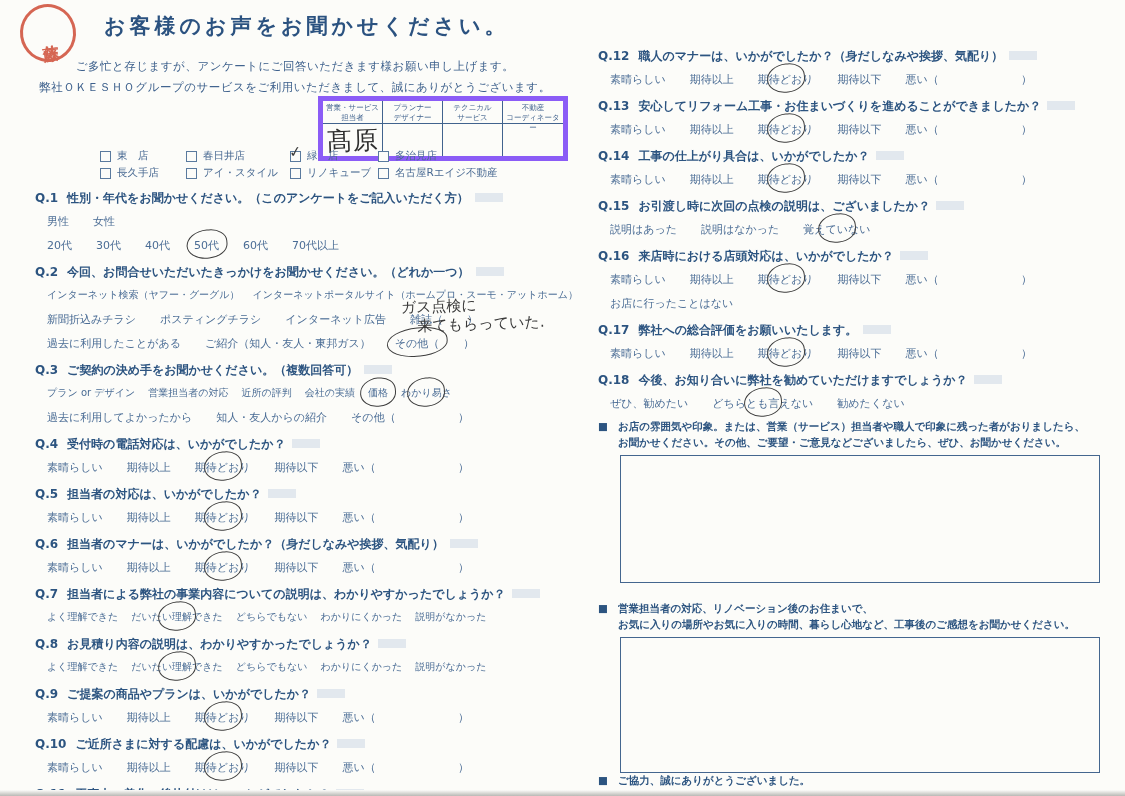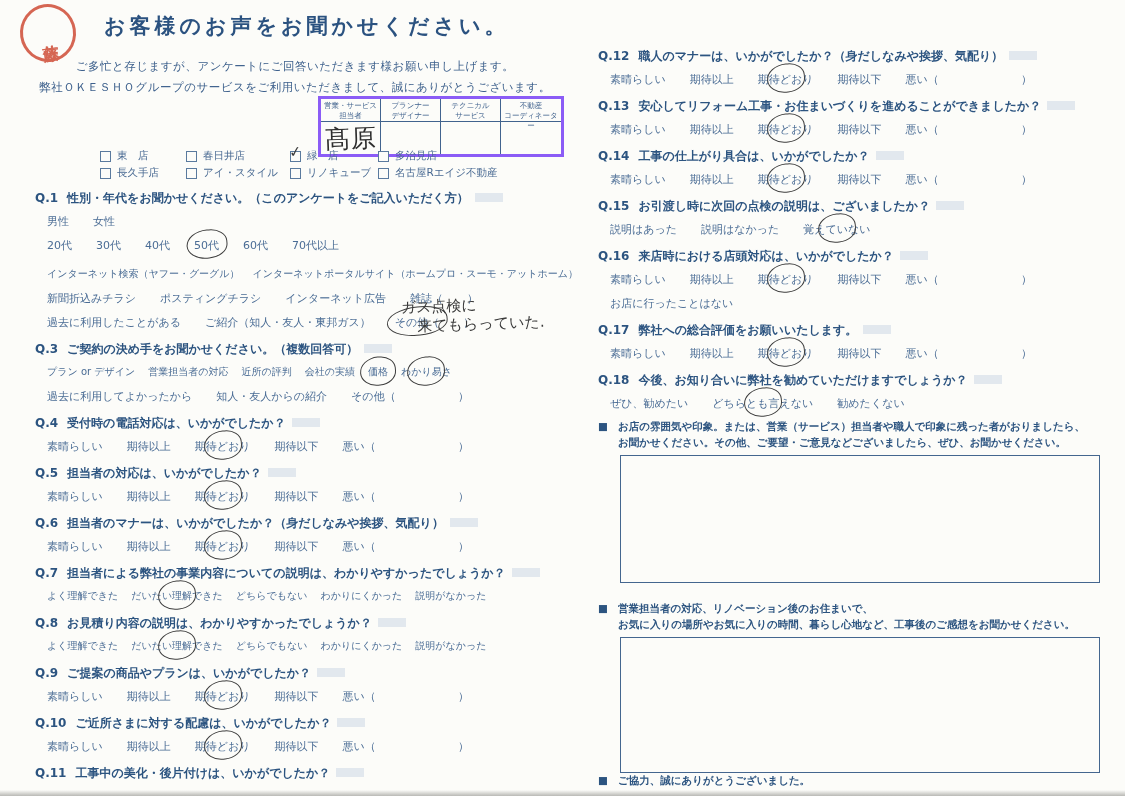--- a/index.html
+++ b/index.html
@@ -24,21 +24,21 @@
     position:absolute;left:104px;top:12px;
     font-size:21px;font-weight:bold;color:#2b5280;letter-spacing:4px;
   }
   .intro{
     position:absolute;left:30px;top:56px;width:530px;text-align:center;
     font-size:11.5px;line-height:1.8;color:#3d608c;letter-spacing:.5px;
   }
   
   .staff-table{
     position:absolute;left:318px;top:96px;width:240px;
-    border:3px solid #8b5cf6;
+    border:5px solid #8b5cf6;
   }
   .st-row{display:grid;grid-template-columns:1fr 1fr 1fr 1fr;}
   .st-th{
     border-right:1px solid #41638e;border-bottom:1px solid #41638e;
     font-size:7.5px;line-height:1.35;color:#41638e;text-align:center;
     padding:2px 1px;white-space:pre-line;height:18px;
   }
   .st-td{border-right:1px solid #41638e;height:32px;position:relative;}
   .st-th:last-child,.st-td:last-child{border-right:none;}
   .hw-name{
@@ -204,20 +204,21 @@
       <div class="q-line">
         <span class="opt">20代</span>
         <span class="opt">30代</span>
         <span class="opt">40代</span>
         <span class="opt circled circle-full">50代<i class="circle"></i></span>
         <span class="opt">60代</span>
         <span class="opt">70代以上</span>
       </div>
     </div>
     <div class="q-block">
+      <div class="q-head"><span class="q-num">Q.2</span><span class="q-text">今回、お問合せいただいたきっかけをお聞かせください。（どれか一つ）</span></div>
       <div class="q-line small">
         <span class="opt">インターネット検索（ヤフー・グーグル）</span>
         <span class="opt">インターネットポータルサイト（ホームプロ・スーモ・アットホーム）</span>
       </div>
       <div class="q-line has-close">
         <span class="opt">新聞折込みチラシ</span>
         <span class="opt">ポスティングチラシ</span>
         <span class="opt">インターネット広告</span>
         <span class="opt">雑誌（</span>
         <span class="opt close-paren">）</span>

